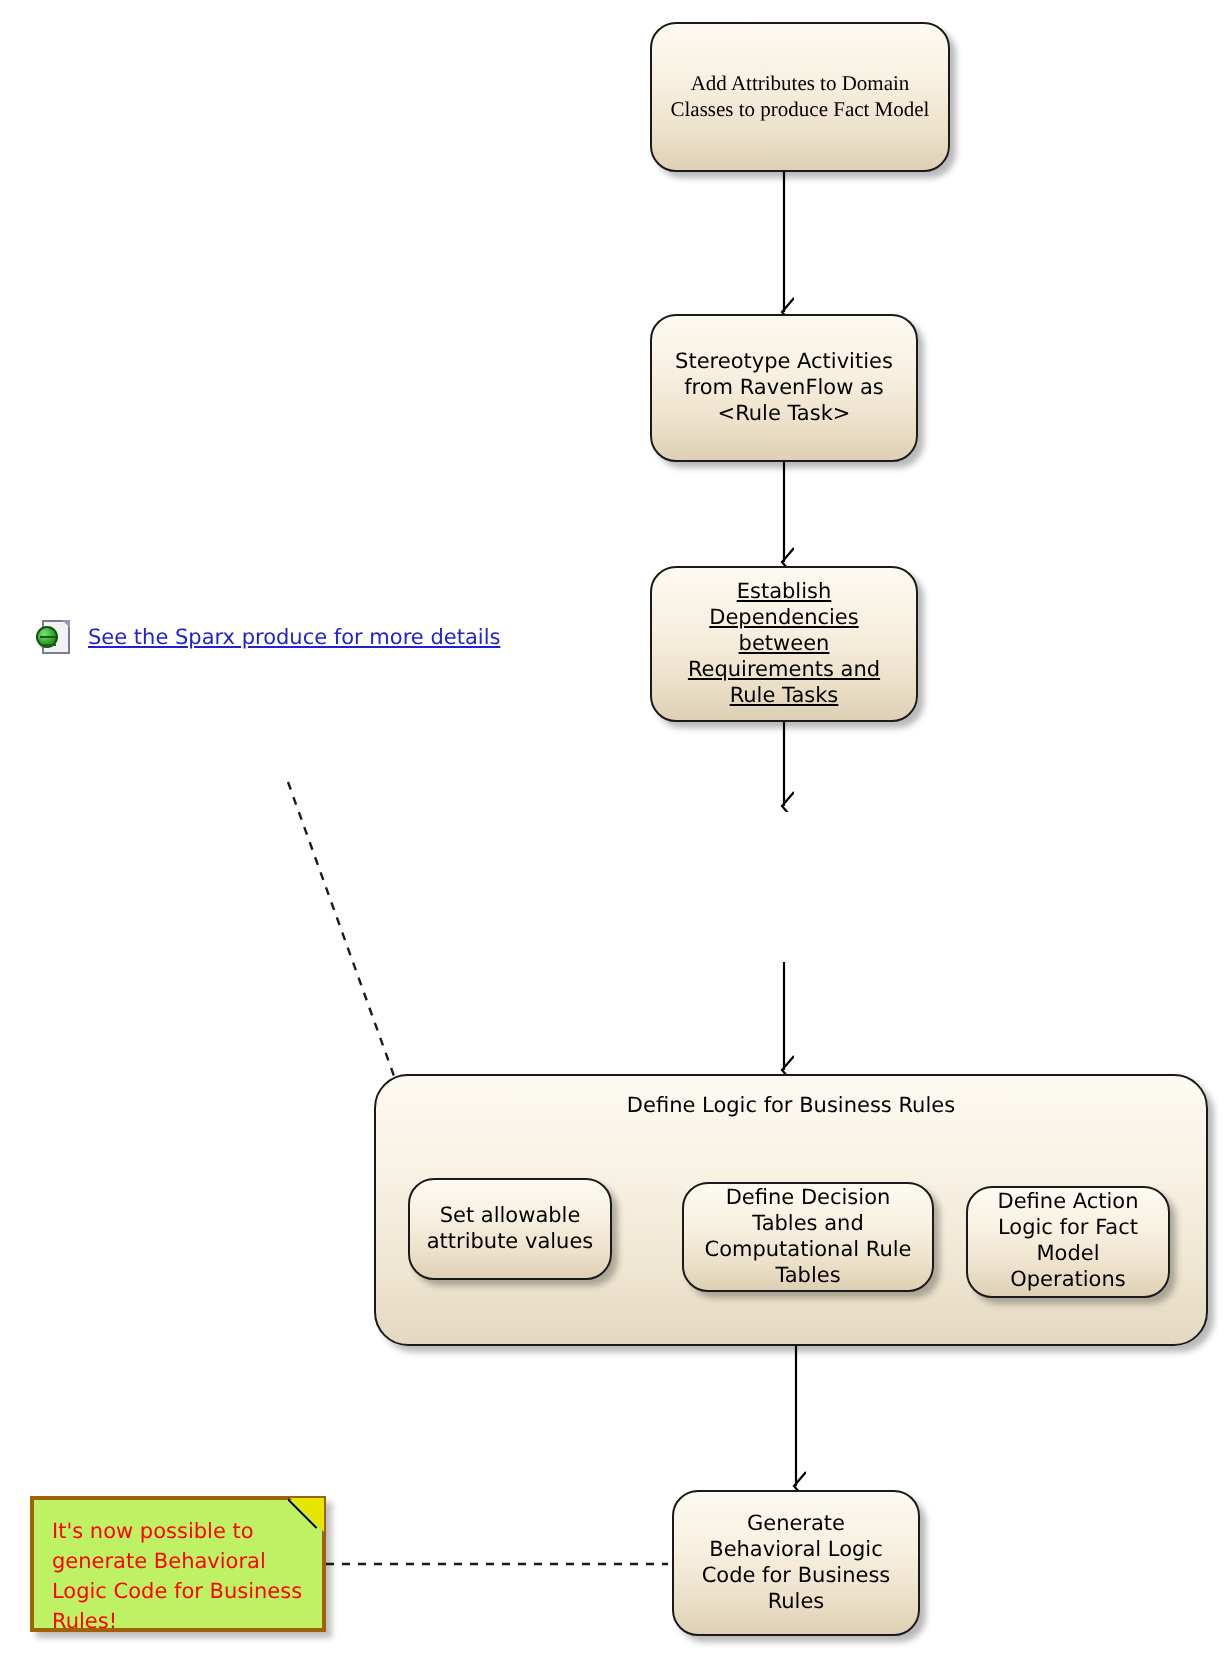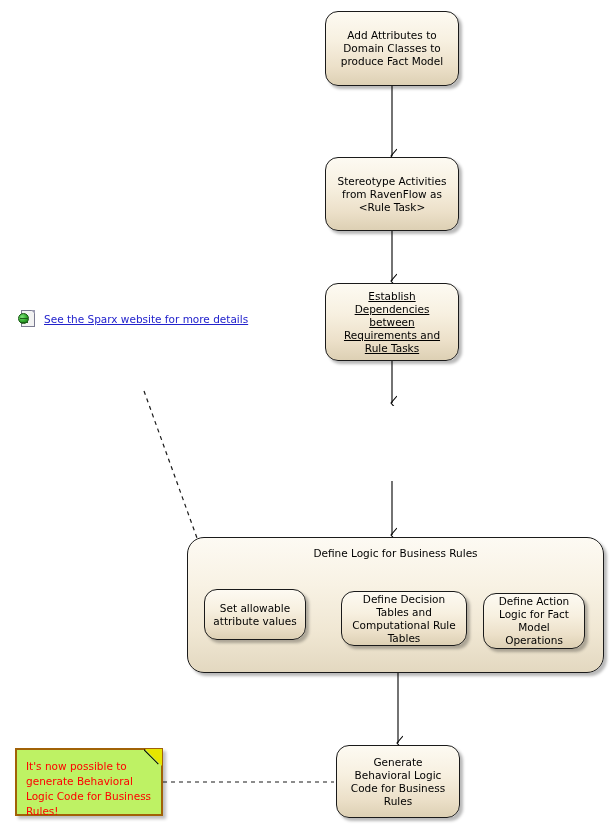--- a/index.html
+++ b/index.html
@@ -180,21 +180,21 @@
       <line x1="392" y1="481" x2="392" y2="535" marker-end="url(#arrowOpen)"></line>
       <line x1="398" y1="673" x2="398" y2="743" marker-end="url(#arrowOpen)"></line>
     </g>
 
     <g stroke="#1a1a1a" stroke-width="1.2" fill="none" stroke-dasharray="4,4">
       <line x1="144" y1="391" x2="197" y2="538"></line>
       <line x1="163" y1="782" x2="334" y2="782"></line>
     </g>
   </svg>
 
-  <div class="act" style="left:325px; top:11px; width:134px; height:75px;">
+  <div class="act" style="left:325px; top:11px; width:150px; height:75px;font-family:Liberation Serif, serif;">
     <span class="lbl">Add Attributes to Domain Classes to produce Fact Model</span>
   </div>
 
   <div class="act" style="left:325px; top:157px; width:134px; height:74px;">
     <span class="lbl">Stereotype Activities from RavenFlow as &lt;Rule Task&gt;</span>
   </div>
 
   <div class="act" style="left:325px; top:283px; width:134px; height:78px;text-decoration:underline;">
     <span class="lbl">Establish Dependencies between Requirements and Rule Tasks</span>
   </div>
@@ -219,21 +219,21 @@
   <div class="act" style="left:336px; top:745px; width:124px; height:73px;">
     <span class="lbl">Generate Behavioral Logic Code for Business Rules</span>
   </div>
 
   <div class="hyperlink-row" style="left:18px; top:310px;">
     <span class="doc-icon">
       <span class="page"></span>
       <span class="corner"></span>
       <span class="globe"></span>
     </span>
-    <span class="link-text" style="margin-left:9px;">See the Sparx website for more details</span>
+    <span class="link-text" style="margin-left:9px;">See the Sparx produce for more details</span>
   </div>
 
 
   <div class="note note-yellow" style="left:15px; top:748px; width:148px; height:68px;">
     <span class="fold"></span>
     <span class="foldline"></span>
     <span>It's now possible to generate Behavioral Logic Code for Business Rules!</span>
   </div>
 
 </div>

